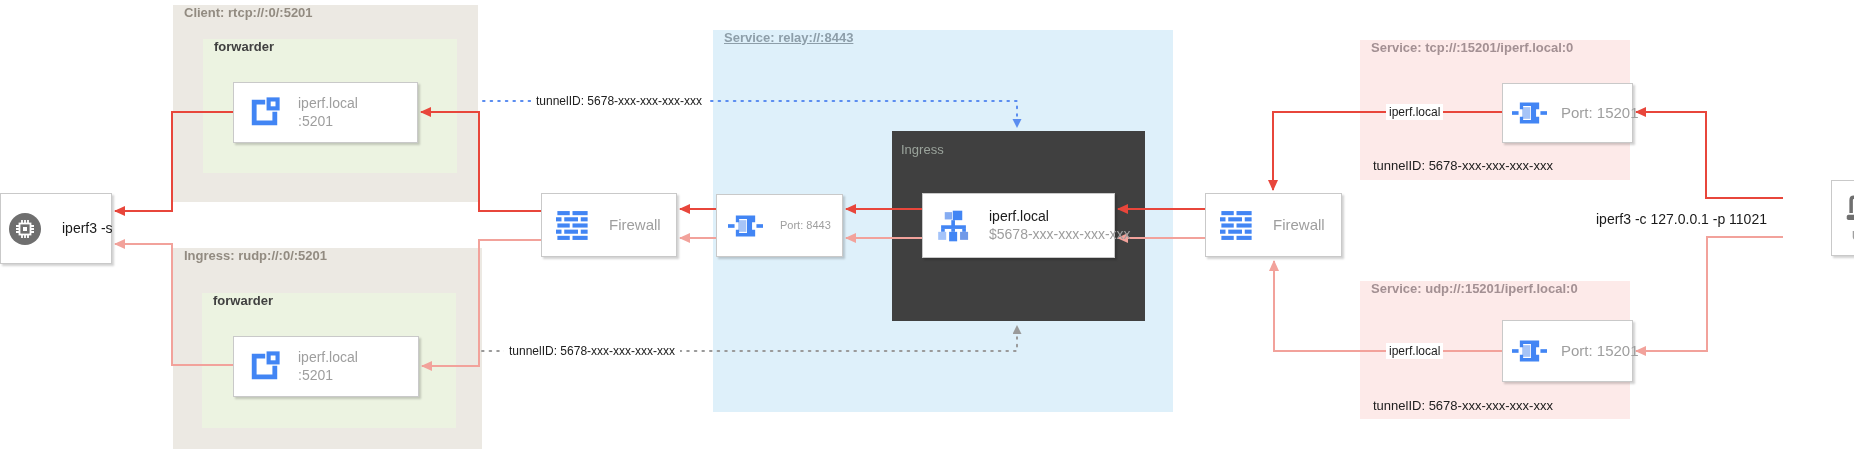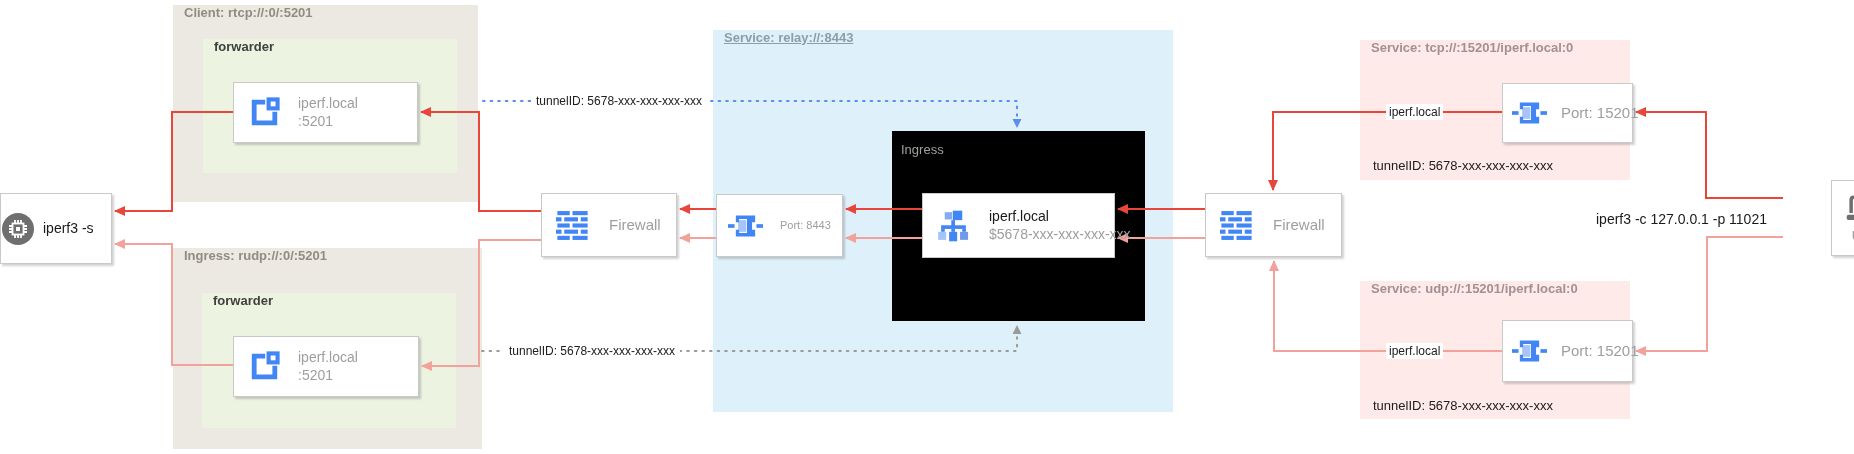--- a/index.html
+++ b/index.html
@@ -3,21 +3,21 @@
 <meta charset="utf-8">
 <style>
   html,body{margin:0;padding:0;background:#fff;}
   .canvas{position:relative;width:1854px;height:454px;background:#ffffff;
     font-family:"Liberation Sans", sans-serif;overflow:hidden;}
   
   .bgbox{position:absolute;}
   .bg-client{background:#ece9e3;}
   .bg-forwarder{background:#ecf3e1;}
   .bg-relay{background:#def0fa;}
-  .bg-ingress{background:#000000;}
+  .bg-ingress{background:#404040;}
   .bg-service{background:#fdeae9;}
   .bgtitle{font-size:13px;font-weight:bold;padding:0 0 0 11px;white-space:nowrap;}
   .t-client{color:#928b81;}
   .t-forwarder{color:#404040;}
   .t-relay{color:#8d9ea9;text-decoration:underline;}
   .t-ingress{color:#9aa39b;font-weight:normal;padding:11px 0 0 9px;}
   .t-service{color:#a39093;}
   
   .node{position:absolute;background:#fff;border:1px solid #c9c9c9;
     box-shadow:2px 2px 2px rgba(0,0,0,0.18);display:flex;align-items:center;box-sizing:border-box;}
@@ -100,21 +100,21 @@
     <path class="w-pink" d="M716 238 H680" marker-end="url(#ap)"></path>
     <path class="w-pink" d="M922 238 H846" marker-end="url(#ap)"></path>
     <path class="w-pink" d="M1205 238 H1118" marker-end="url(#ap)"></path>
     <path class="w-pink" d="M1502 351 H1274 V261" marker-end="url(#ap)"></path>
     <path class="w-pink" d="M1783 237 H1707 V351 H1636" marker-end="url(#ap)"></path>
 
     <path class="w-dotblue" d="M483 101 H1017 V127" marker-end="url(#ab)"></path>
     <path class="w-dotgray" d="M482 351 H1017 V326" marker-end="url(#ag)"></path>
   </svg>
 
-  <div class="node" style="left:0px;top:193px;width:112px;height:71px;gap:8px;">
+  <div class="node" style="left:0px;top:193px;width:112px;height:71px;padding-left:7px;gap:20px;">
     <svg class="icon" width="34" height="34" viewBox="0 0 34 34">
       <circle cx="17" cy="17" r="16" fill="#6f6f6f"></circle>
       <g stroke="#ffffff" stroke-width="1.8" fill="none">
         <rect x="11.5" y="11.5" width="11" height="11"></rect>
         <path d="M14 11.5 V8 M17 11.5 V8 M20 11.5 V8 M14 22.5 V26 M17 22.5 V26 M20 22.5 V26 M11.5 14 H8 M11.5 17 H8 M11.5 20 H8 M22.5 14 H26 M22.5 17 H26 M22.5 20 H26"></path>
       </g>
       <rect x="15" y="15" width="4" height="4" fill="#ffffff"></rect>
     </svg>
     <span class="txt dark">iperf3 -s</span>
   </div>

